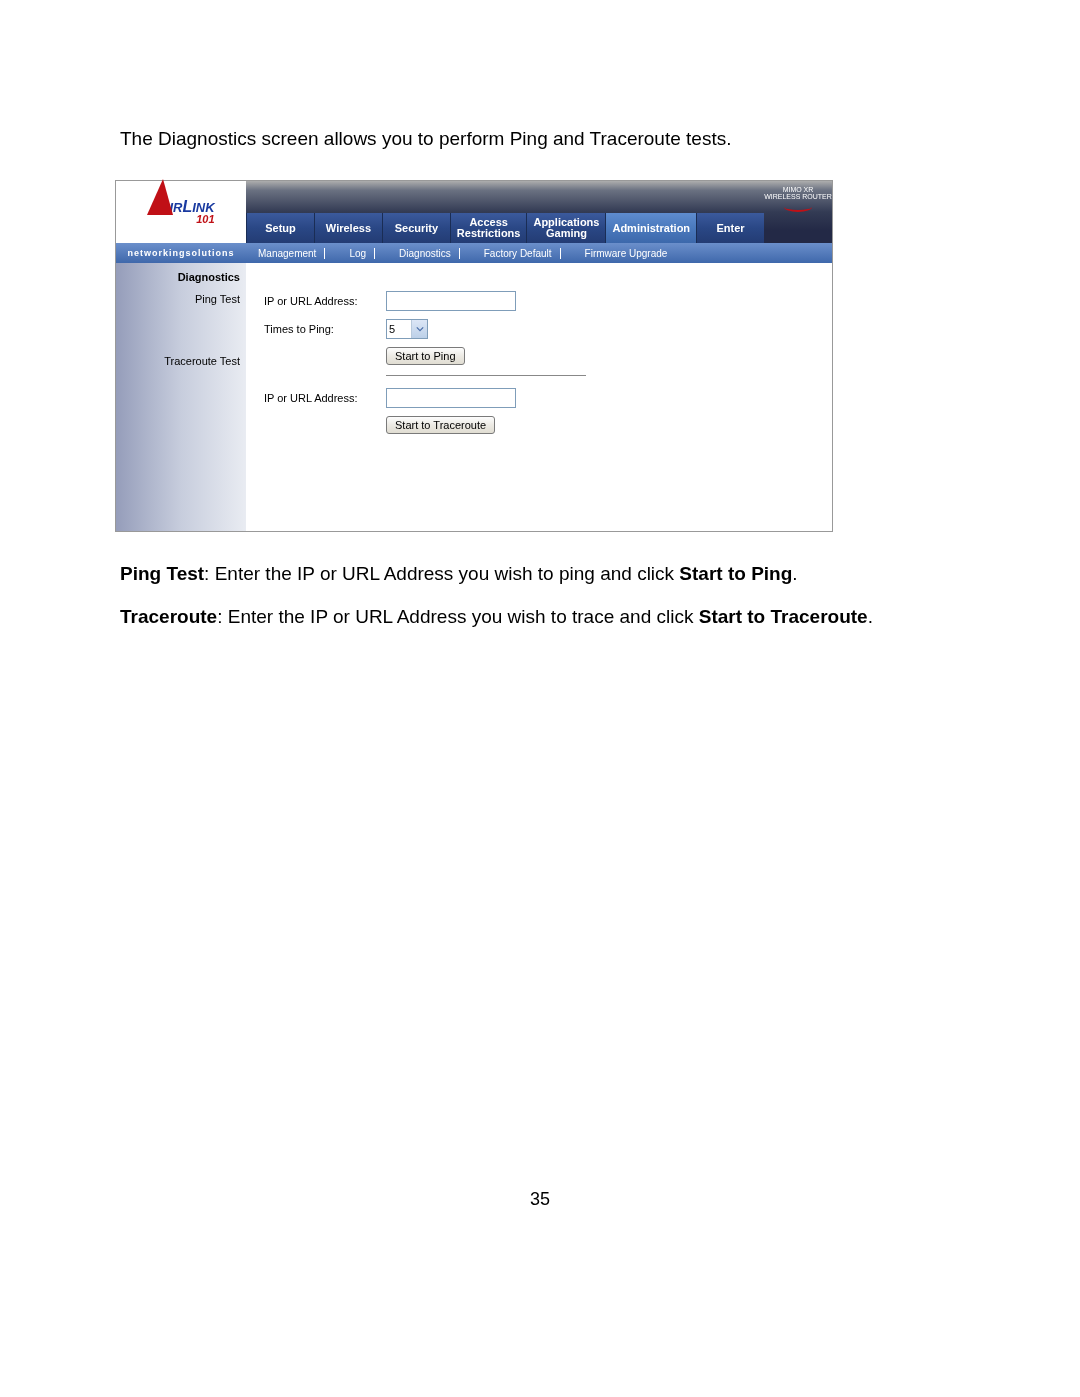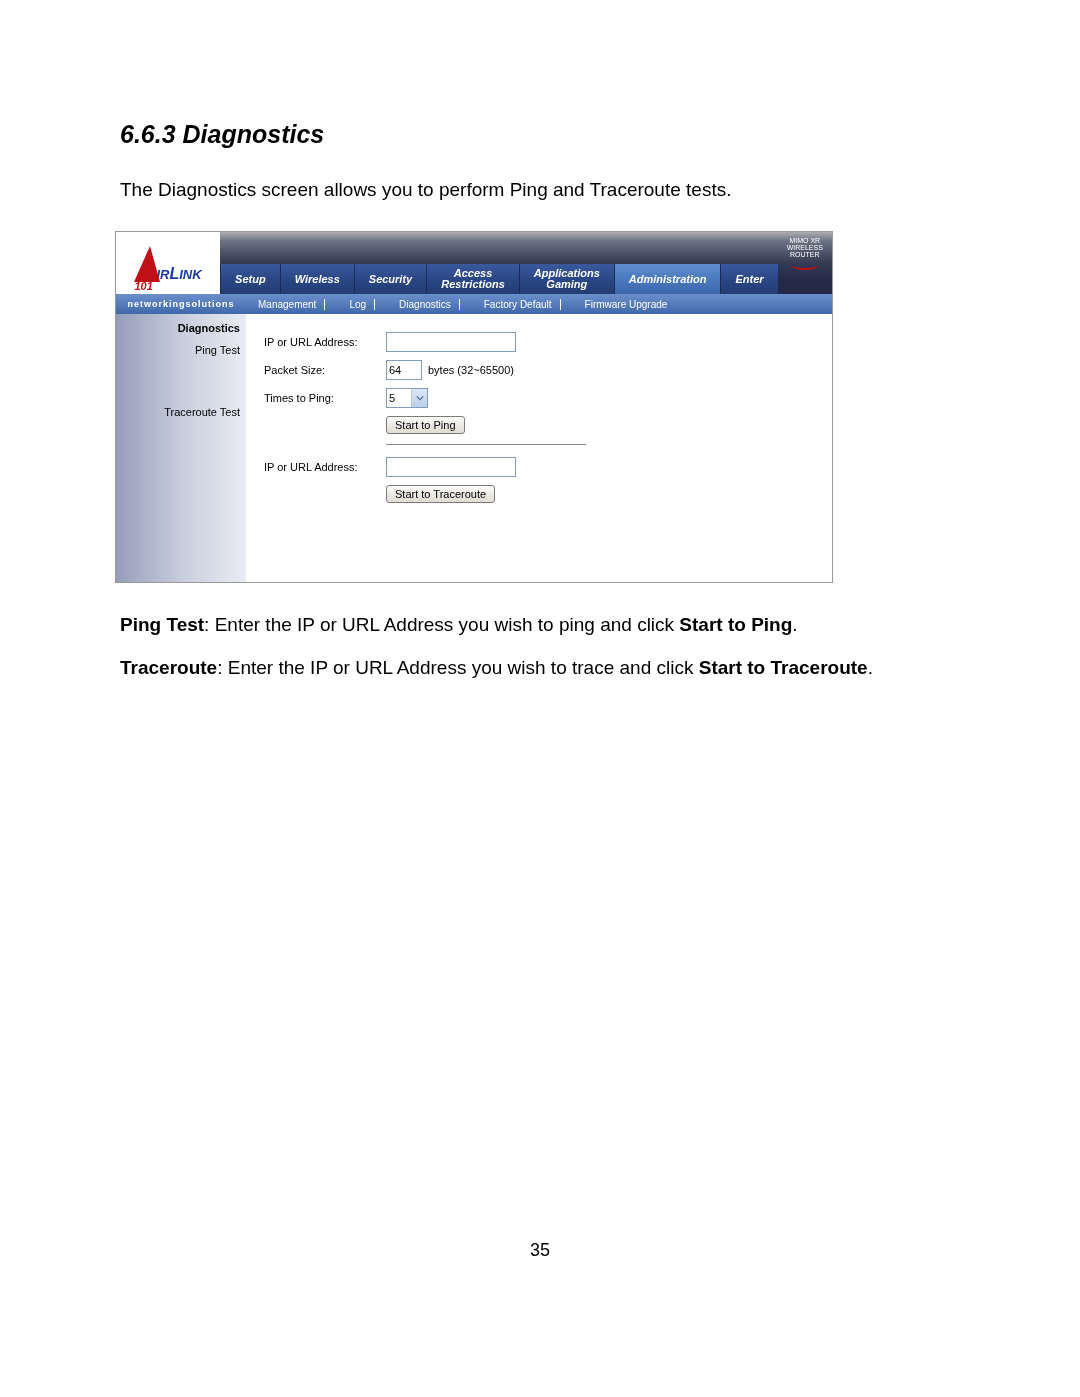--- a/index.html
+++ b/index.html
@@ -38,22 +38,22 @@
   .logo-cell {
     width: 130px;
     background: #fff;
     display: flex;
     align-items: flex-end;
     justify-content: center;
   }
   .logo {
     display: flex;
     flex-direction: column;
-    align-items: flex-start;
-    padding-bottom: 2px;
+    align-items: flex-end;
+    padding-bottom: 18px;
   }
   .logo-row { display:flex; align-items:flex-end; }
   .logo-a {
     width: 0; height: 0;
     border-left: 16px solid transparent;
     border-right: 10px solid transparent;
     border-bottom: 36px solid #c01016;
     margin-right: -4px;
     position: relative;
   }
@@ -104,22 +104,21 @@
     display:flex;
     align-items:center;
     justify-content:center;
     color:#fff;
     font-size: 11px;
     font-weight:bold;
     text-align:center;
     border-left: 1px solid #1a2d55;
     background: linear-gradient(180deg, #3b5a9d 0%, #2a4785 50%, #233c74 100%);
     line-height: 11px;
-    padding: 0 14px;
-    font-style: italic;
+    padding: 0 6px;
   }
   .main-tab.active {
     background: linear-gradient(180deg, #5e8ccf 0%, #4a79bd 50%, #3c68ab 100%);
   }
   .ss-mid {
     display:flex;
     height: 20px;
   }
   .slogan-cell {
     width: 130px;
@@ -166,21 +165,21 @@
   }
   .sb-item {
     text-align:right;
     font-size: 11px;
     margin-bottom: 50px;
   }
   .sb-item.traceroute { }
   .content {
     flex:1;
     background:#fff;
-    padding: 18px 18px;
+    padding: 28px 18px;
     font-size: 11px;
   }
   .form-row {
     display:flex;
     align-items:center;
     margin-bottom: 8px;
   }
   .form-label {
     width: 122px;
   }
@@ -238,21 +237,20 @@
     text-align:center;
     font-size: 18px;
     margin-top: 560px;
   }
 </style>
 </head>
 <body>
 
 <div class="page">
 
-  <h2 class="section-heading">6.6.3 Diagnostics</h2>
 
   <p class="intro-text">The Diagnostics screen allows you to perform Ping and Traceroute tests.</p>
 
   <div class="screenshot">
     <div class="ss-top">
       <div class="logo-cell">
         <div class="logo">
           <div class="logo-row">
             <div class="logo-a"></div>
             <span class="logo-text">
@@ -299,25 +297,20 @@
         <div class="sb-item">Ping Test</div>
         <div class="sb-item traceroute">Traceroute Test</div>
       </div>
       <div class="content">
 
         <div class="form-row">
           <span class="form-label">IP or URL Address:</span>
           <input class="form-input input-wide" type="text" value="" style="">
         </div>
         <div class="form-row">
-          <span class="form-label">Packet Size:</span>
-          <input class="form-input input-small" type="text" value="64" style="">
-          <span class="note">bytes (32~65500)</span>
-        </div>
-        <div class="form-row">
           <span class="form-label">Times to Ping:</span>
           <span class="select-wrap">
             <input class="form-input select-small" type="text" value="5" style="">
             <span class="select-arrow">
               <svg viewBox="0 0 10 10">
                   <path d="M1 3 L5 7 L9 3" fill="none" stroke="#4a6da8" stroke-width="1.5"></path>
                 </svg>
             </span>
           </span>
         </div>

